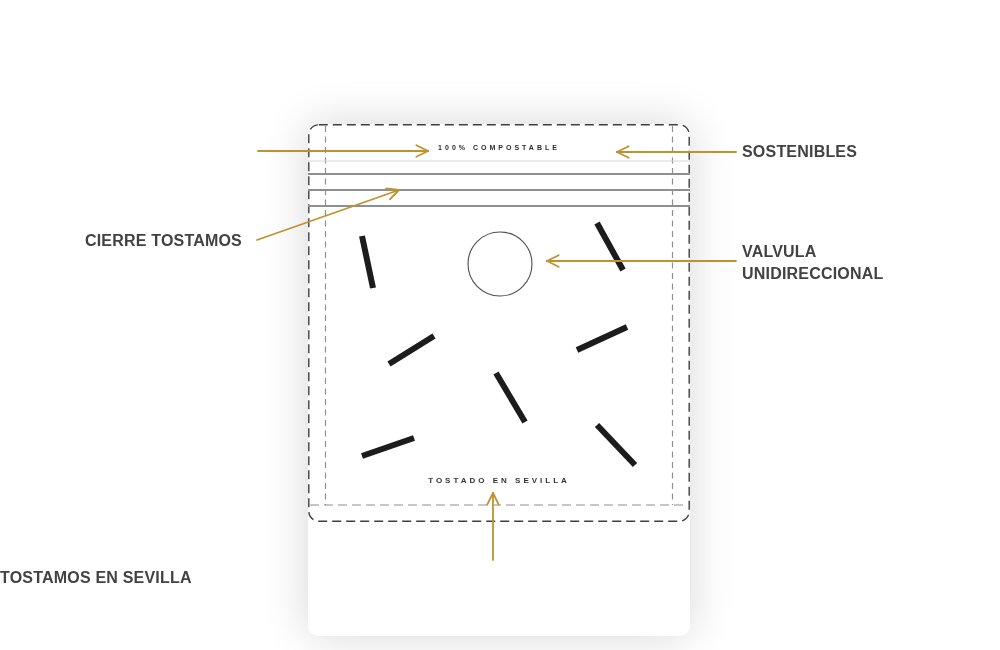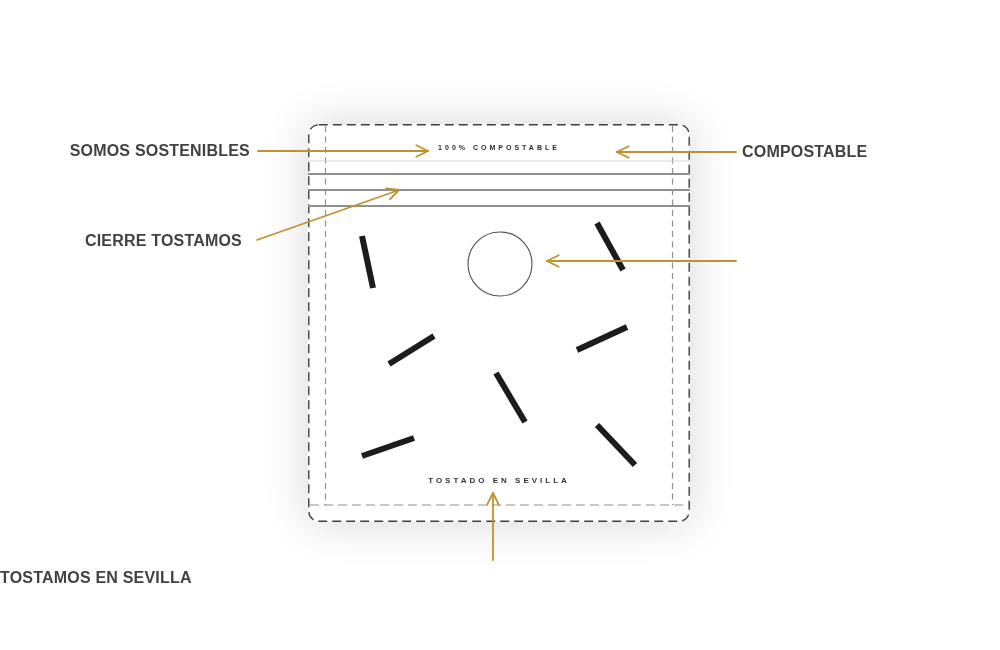--- a/index.html
+++ b/index.html
@@ -5,21 +5,21 @@
   html,body{margin:0;padding:0;background:#ffffff;}
   .stage{
     position:relative;
     width:1000px;height:650px;
     background:#ffffff;
     overflow:hidden;
     font-family:"Liberation Sans",sans-serif;
   }
   .bag{
     position:absolute;
-    left:308px;top:124px;width:382px;height:398px;
+    left:308px;top:124px;width:382px;height:512px;
     background:#ffffff;
     border-radius:10px;
     box-shadow:0 0 46px rgba(0,0,0,0.16);
   }
   .bag-top-text{
     position:absolute;left:0;right:0;top:19px;
     text-align:center;
     font-size:7px;line-height:10px;
     letter-spacing:3px;
     color:#2b2b2b;
@@ -88,22 +88,22 @@
       <line x1="399" y1="190" x2="386.09574890707074" y2="188.4251019935775" stroke="#c0922f" stroke-width="1.8" stroke-linecap="round"></line>
       <line x1="399" y1="190" x2="389.9293531762132" y2="199.31253811794224" stroke="#c0922f" stroke-width="1.8" stroke-linecap="round"></line>
       <line x1="736" y1="261" x2="547" y2="261" stroke="#c0922f" stroke-width="1.8" stroke-linecap="round"></line>
       <line x1="547" y1="261" x2="558.6486824678318" y2="266.77132539055174" stroke="#c0922f" stroke-width="1.8" stroke-linecap="round"></line>
       <line x1="547" y1="261" x2="558.6486824678318" y2="255.22867460944823" stroke="#c0922f" stroke-width="1.8" stroke-linecap="round"></line>
       <line x1="493" y1="560" x2="493" y2="493" stroke="#c0922f" stroke-width="1.8" stroke-linecap="round"></line>
       <line x1="493" y1="493" x2="487.22867460944826" y2="504.6486824678318" stroke="#c0922f" stroke-width="1.8" stroke-linecap="round"></line>
       <line x1="493" y1="493" x2="498.77132539055174" y2="504.6486824678318" stroke="#c0922f" stroke-width="1.8" stroke-linecap="round"></line>
     </svg>
 
-  <div class="callout somos">SOMOS SOSTENIBLES</div>
 
-  <div class="callout termo">COMPOSTABLE</div>
+  <div class="callout termo">SOSTENIBLES</div>
 
   <div class="callout cierre">CIERRE TOSTAMOS</div>
 
+  <div class="callout valvula">VALVULA UNIDIRECCIONAL</div>
 
   <div class="callout tostamos">TOSTAMOS EN SEVILLA</div>
 
 </div>
 
 </body></html>

